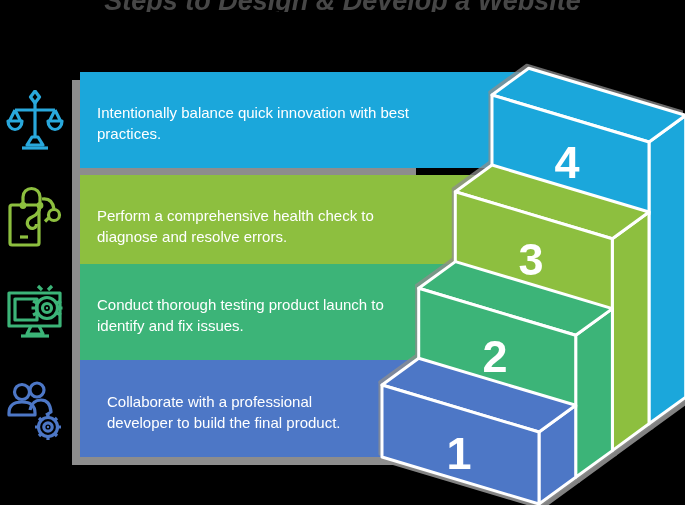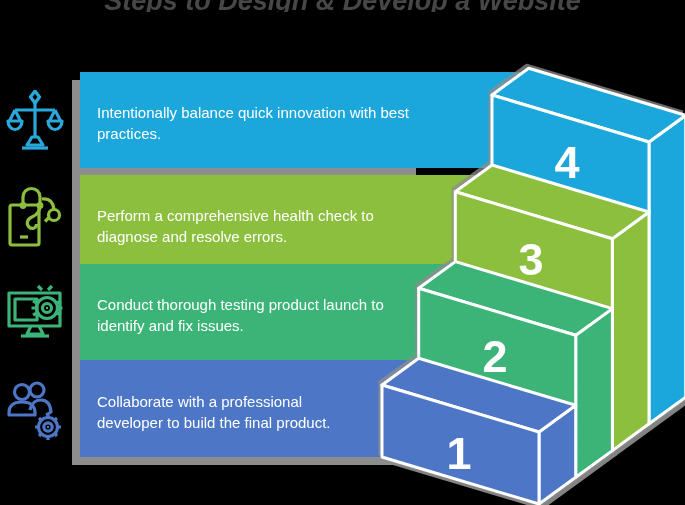--- a/index.html
+++ b/index.html
@@ -25,21 +25,21 @@
     position:absolute;left:80px;height:96px;
     display:flex;align-items:center;
   }
   .band .txt{
     padding-left:17px;padding-top:6px;width:330px;
     color:#fff;font-size:15px;line-height:21px;white-space:pre-line;
   }
   #band-s4{top:72px;width:440px;}
   #band-s3{top:156px;width:409px;margin-top:19px;}
   #band-s2{top:264px;width:372px;}
-  #band-s1{top:360px;width:336px;height:97px;}
+  #band-s1{top:360px;width:336px;height:97px;padding-left:10px;}
   .icon{position:absolute;left:6px;width:58px;height:62px;}
   .icon svg{display:block;}
   
   #stairs{
     position:absolute;left:0;top:0;
     filter:drop-shadow(3px 4px 0 rgba(141,141,141,.92)) drop-shadow(-2px -3px 0 rgba(141,141,141,.75));
   }
   #stairs polygon{stroke:#fff;stroke-width:3;stroke-linejoin:round;}
   .stepnum{
     font-family:"Liberation Sans",sans-serif;font-weight:bold;

